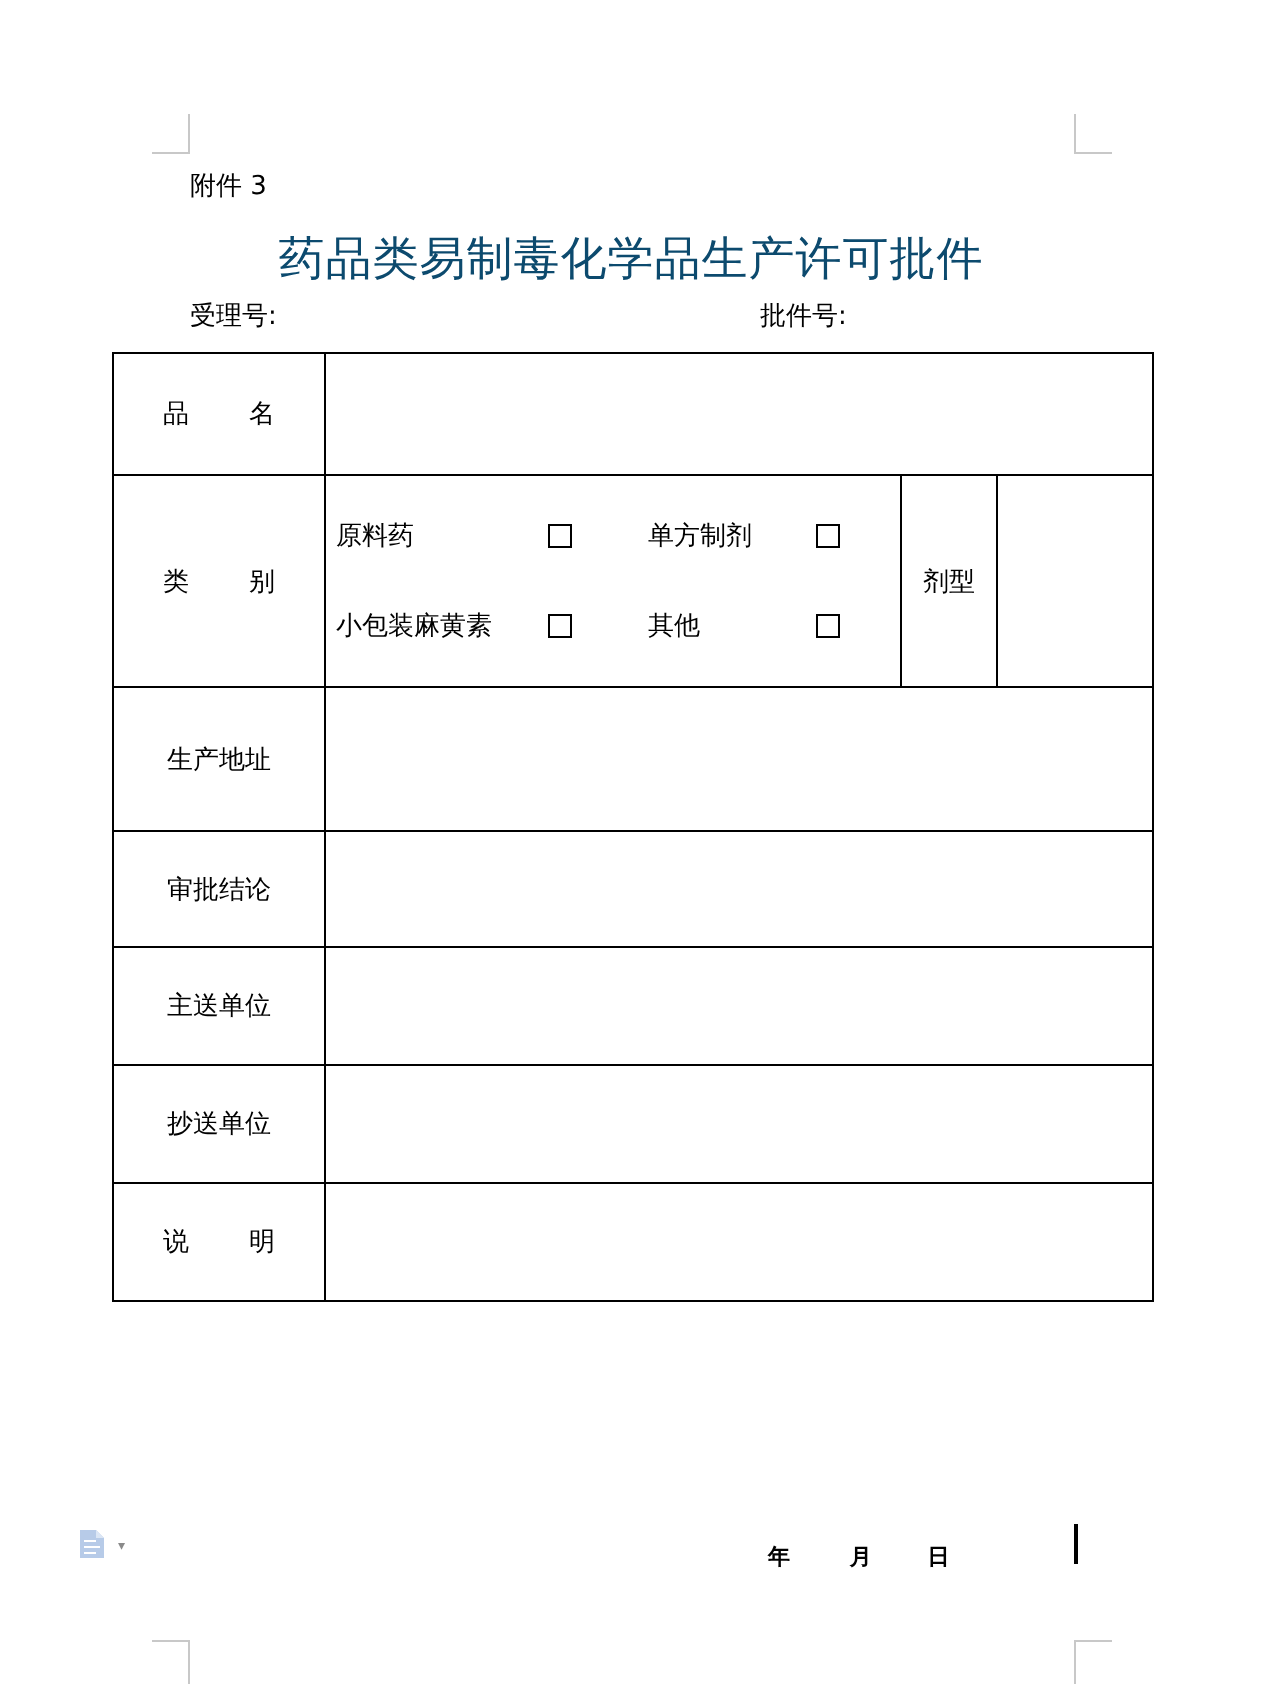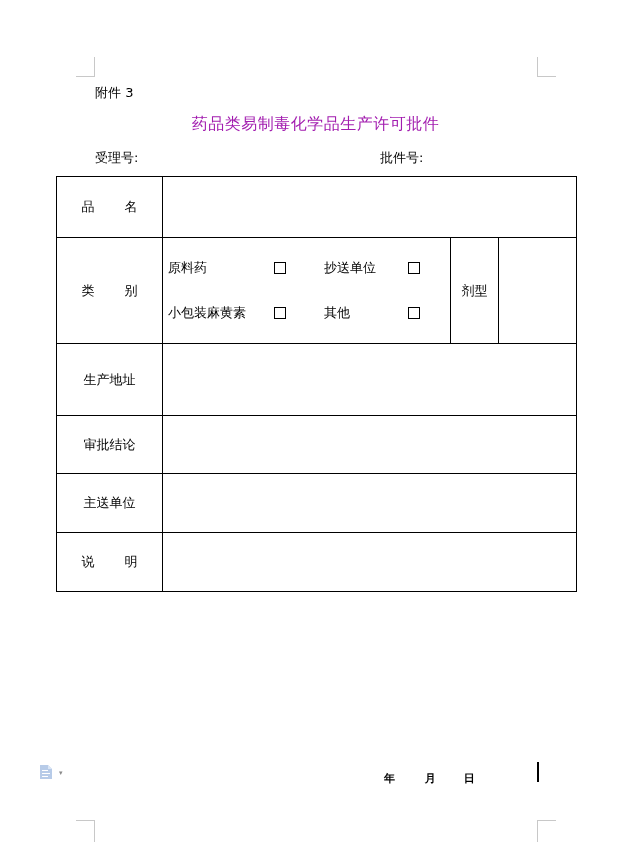--- a/index.html
+++ b/index.html
@@ -4,21 +4,21 @@
 <style>
   html, body { margin:0; padding:0; }
   body {
     width:631px; height:842px; position:relative; overflow:hidden;
     background:#ffffff; color:#000;
     font-family: "DejaVu Sans", "Liberation Sans", sans-serif;
   }
   .abs { position:absolute; }
   .corner { position:absolute; background:#c8c8c8; }
   .attach { left:95px; top:84px; font-size:13px; }
-  .title { left:0; width:631px; top:114px; text-align:center; font-size:16px; letter-spacing:0.5px; color:#a21caf; font-family:"DejaVu Serif","Liberation Serif",serif; }
+  .title { left:0; width:631px; top:114px; text-align:center; font-size:23px; letter-spacing:0.5px; color:#0c4a6e; font-family:"DejaVu Serif","Liberation Serif",serif; }
   .accept { left:95px; top:149px; font-size:13px; }
   .approve { left:380px; top:149px; font-size:13px; }
 
   table.form {
     position:absolute; left:56px; top:176px; width:520px;
     border-collapse:collapse; table-layout:fixed;
     font-size:13px;
   }
   table.form td { border:1.3px solid #000; padding:4px; vertical-align:middle; }
   td.label { text-align:center; }
@@ -64,40 +64,44 @@
     </td>
     <td colspan="3"></td>
   </tr>
   <tr style="height:106px">
     <td class="label">
       <span class="spaced"><span>类</span><span>别</span></span>
     </td>
     <td class="cat-cell">
       <span class="opt" style="left:5px;top:21px">原料药</span>
       <span class="box" style="left:111px;top:24px"></span>
-      <span class="opt" style="left:161px;top:21px">抄送单位</span>
+      <span class="opt" style="left:161px;top:21px">单方制剂</span>
       <span class="box" style="left:245px;top:24px"></span>
       <span class="opt" style="left:5px;top:66px">小包装麻黄素</span>
       <span class="box" style="left:111px;top:69px"></span>
       <span class="opt" style="left:161px;top:66px">其他</span>
       <span class="box" style="left:245px;top:69px"></span>
     </td>
     <td class="label">剂型</td>
     <td></td>
   </tr>
   <tr style="height:72px">
     <td class="label">生产地址</td>
     <td colspan="3"></td>
   </tr>
   <tr style="height:58px">
     <td class="label">审批结论</td>
     <td colspan="3"></td>
   </tr>
   <tr style="height:59px">
     <td class="label">主送单位</td>
+    <td colspan="3"></td>
+  </tr>
+  <tr style="height:59px">
+    <td class="label">抄送单位</td>
     <td colspan="3"></td>
   </tr>
   <tr style="height:59px">
     <td class="label">
       <span class="spaced"><span>说</span><span>明</span></span>
     </td>
     <td colspan="3"></td>
   </tr>
 </tbody>
   </table>

